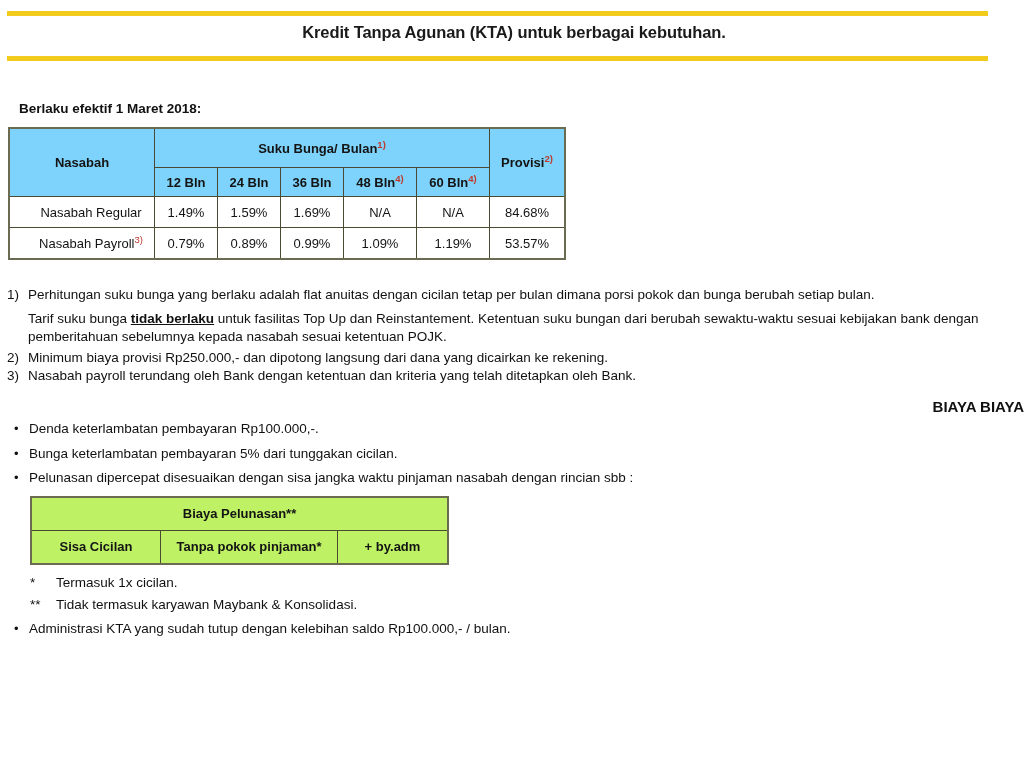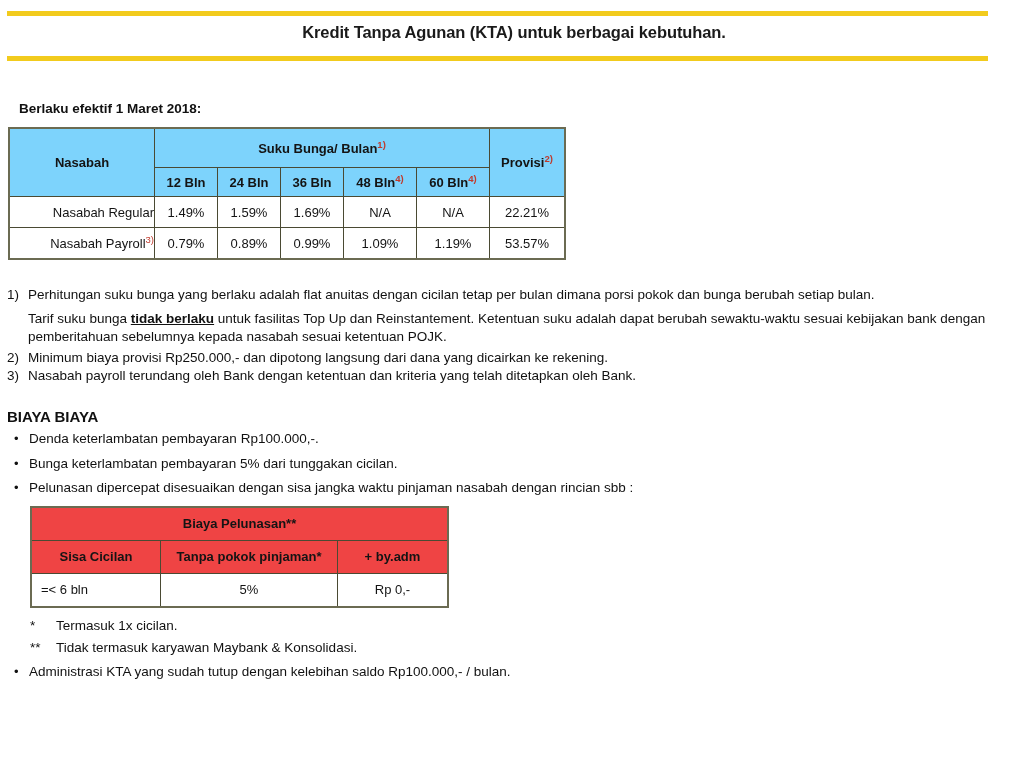--- a/index.html
+++ b/index.html
@@ -66,21 +66,21 @@
     border: 2px solid #6b6b52;
     table-layout: fixed;
   }
   .tbl-rates .hdr {
     background: #7dd3fc;
     font-weight: bold;
     font-size: 13px;
   }
   .tbl-rates td { height: 30px; }
   .tbl-rates .cell-nasabah {
-    text-align: right;
+    text-align: center;
     padding-left: 18px;
     font-size: 13px;
   }
   .tbl-rates .col-label { width: 144px; }
   .tbl-rates .col-term  { width: 62px; }
   .tbl-rates .col-term-w { width: 72px; }
   .tbl-rates .col-prov  { width: 74px; }
   .tbl-rates .h-group { height: 38px; }
   .tbl-rates .h-sub { height: 28px; }
 
@@ -116,22 +116,23 @@
   }
   .strong-underline {
     font-weight: bold;
     text-decoration: underline;
   }
 
   
   .biaya-title {
     font-size: 15px;
     font-weight: bold;
-    margin: 24px 0 5px 7px;
-    color: #111;
+    margin: 14px 0 5px 7px;
+    color: #111;
+    text-align: right;
   }
   .bullets {
     margin: 0 0 0 7px;
     font-size: 13.5px;
     line-height: 1.3;
     color: #111;
   }
   .bullet-row {
     display: flex;
     align-items: flex-start;
@@ -146,21 +147,21 @@
     font-size: 13px;
     line-height: 1.35;
   }
 
   .tbl-pelunasan {
     margin: 9px 0 0 30px;
     border: 2px solid #6b6b52;
     table-layout: fixed;
   }
   .tbl-pelunasan .hdr {
-    background: #ef4444;
+    background: #bef264;
     font-weight: bold;
   }
   .tbl-pelunasan td { height: 32px; font-size: 13px; }
   .tbl-pelunasan .c1 { width: 128px; }
   .tbl-pelunasan .c2 { width: 176px; }
   .tbl-pelunasan .c3 { width: 109px; }
   .tbl-pelunasan .left {
     text-align: left;
     padding-left: 9px;
   }
@@ -227,21 +228,21 @@
     </tr>
     <tr>
       <td class="cell-nasabah">
         <span>Nasabah Regular</span><sup class="note"></sup>
       </td>
       <td>1.49%</td>
       <td>1.59%</td>
       <td>1.69%</td>
       <td>N/A</td>
       <td>N/A</td>
-      <td>22.21%</td>
+      <td>84.68%</td>
     </tr>
     <tr>
       <td class="cell-nasabah">
         <span>Nasabah Payroll</span><sup class="note">3)</sup>
       </td>
       <td>0.79%</td>
       <td>0.89%</td>
       <td>0.99%</td>
       <td>1.09%</td>
       <td>1.19%</td>
@@ -251,21 +252,21 @@
 </table>
 
 <div class="notes">
 
   <div class="note-row">
     <div class="note-marker">1)</div>
     <div class="note-body">Perhitungan suku bunga yang berlaku adalah flat anuitas dengan cicilan tetap per bulan dimana porsi pokok dan bunga berubah setiap bulan.</div>
   </div>
 
   <div class="note-sub">
-    <span>Tarif suku bunga </span><span class="strong-underline">tidak berlaku</span><span> untuk fasilitas Top Up dan Reinstantement. Ketentuan suku adalah dapat berubah sewaktu-waktu sesuai kebijakan bank dengan pemberitahuan sebelumnya kepada nasabah sesuai ketentuan POJK.</span>
+    <span>Tarif suku bunga </span><span class="strong-underline">tidak berlaku</span><span> untuk fasilitas Top Up dan Reinstantement. Ketentuan suku bungan dari berubah sewaktu-waktu sesuai kebijakan bank dengan pemberitahuan sebelumnya kepada nasabah sesuai ketentuan POJK.</span>
   </div>
 
   <div class="note-row">
     <div class="note-marker">2)</div>
     <div class="note-body">Minimum biaya provisi Rp250.000,- dan dipotong langsung dari dana yang dicairkan ke rekening.</div>
   </div>
 
   <div class="note-row">
     <div class="note-marker">3)</div>
     <div class="note-body">Nasabah payroll terundang oleh Bank dengan ketentuan dan kriteria yang telah ditetapkan oleh Bank.</div>
@@ -293,25 +294,20 @@
 <table class="tbl-pelunasan">
   <tbody>
     <tr>
       <td class="hdr" colspan="3">Biaya Pelunasan**</td>
     </tr>
     <tr>
       <td class="hdr c1">Sisa Cicilan</td>
       <td class="hdr c2">Tanpa pokok pinjaman*</td>
       <td class="hdr c3">+ by.adm</td>
     </tr>
-    <tr>
-      <td class="left">=&lt; 6 bln</td>
-      <td>5%</td>
-      <td>Rp 0,-</td>
-    </tr>
   </tbody>
 </table>
 
 <div class="star-notes">
   <div class="star-row">
     <div class="star-marker">*</div>
     <div>Termasuk 1x cicilan.</div>
   </div>
   <div class="star-row">
     <div class="star-marker">**</div>

